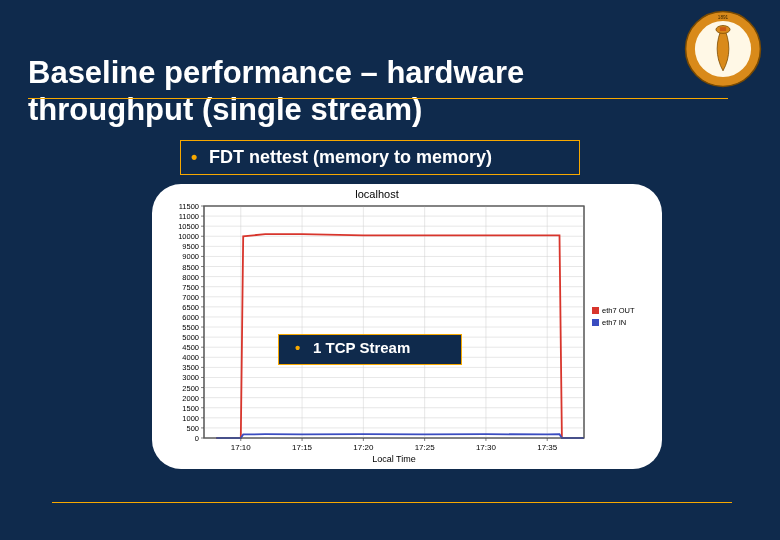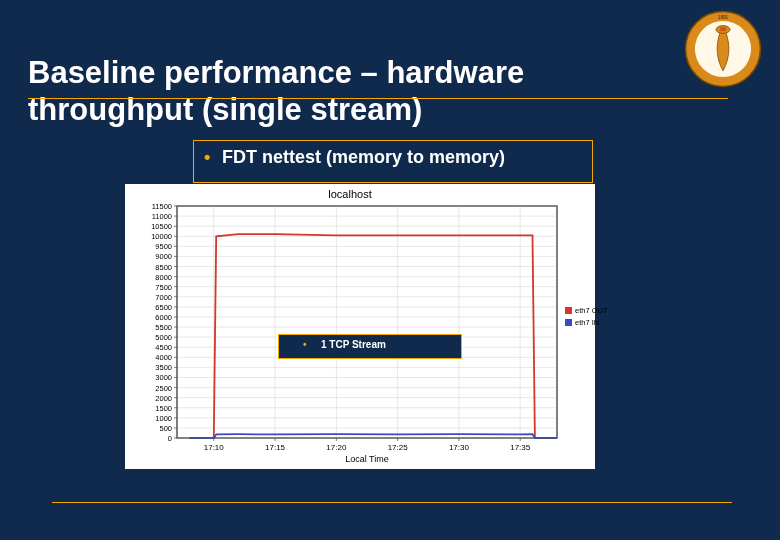--- a/index.html
+++ b/index.html
@@ -47,52 +47,52 @@
   }
   .logo svg { width: 78px; height: 78px; }
   .bullet-box {
     position: absolute;
     left: 180px;
     top: 140px;
     width: 400px;
     box-sizing: border-box;
     border: 1px solid #f7a800;
     background: #0f2a4c;
-    padding: 6px 10px 14px 10px;
+    padding: 6px 10px 6px 10px;
     color: #fff;
     font-weight: bold;
     font-size: 18px;
-    margin-left: 13px;
   }
   .bullet-box .dot {
     color: #f7a800;
     display: inline-block;
     width: 18px;
   }
   .chart-wrap {
     position: absolute;
-    left: 125px;
+    left: 152px;
     top: 184px;
-    width: 470px;
+    width: 510px;
     height: 285px;
     background: #fff;
+    border-radius: 29px;
   }
   .chart-wrap svg { display: block; }
   .annot-box {
     position: absolute;
     left: 278px;
     top: 334px;
     width: 184px;
     box-sizing: border-box;
     border: 1px solid #f7a800;
     background: #0f2a4c;
-    padding: 4px 8px 6px 24px;
+    padding: 4px 8px 6px 16px;
     color: #fff;
     font-weight: bold;
-    font-size: 10px;
+    font-size: 15px;
     line-height: 1.25;
   }
   .annot-box .row { white-space: nowrap; }
   .annot-box .dot {
     color: #f7a800;
     display: inline-block;
     width: 18px;
   }
   .bottom-rule {
     position: absolute;

